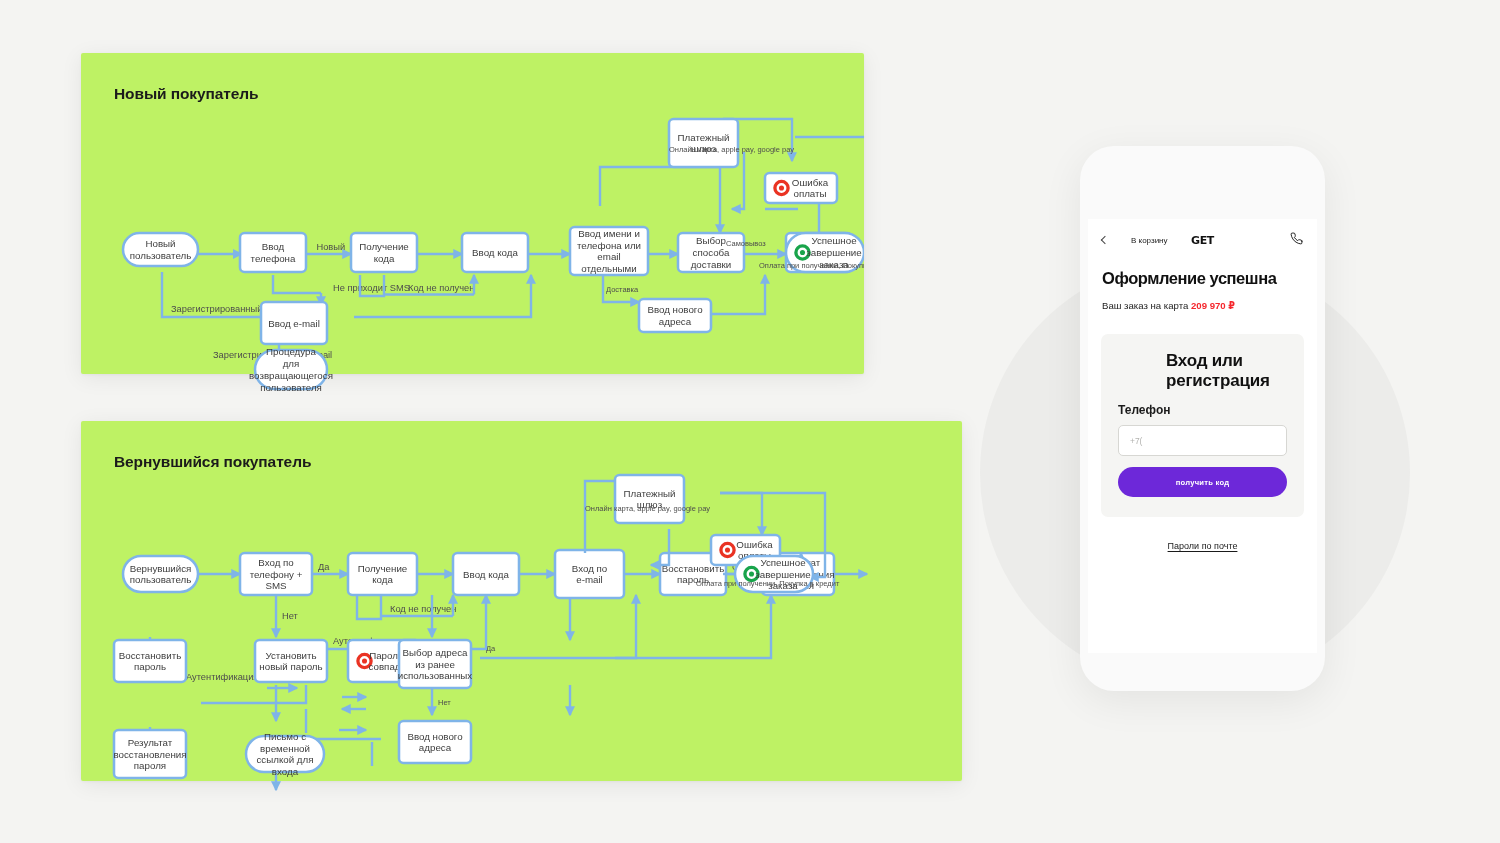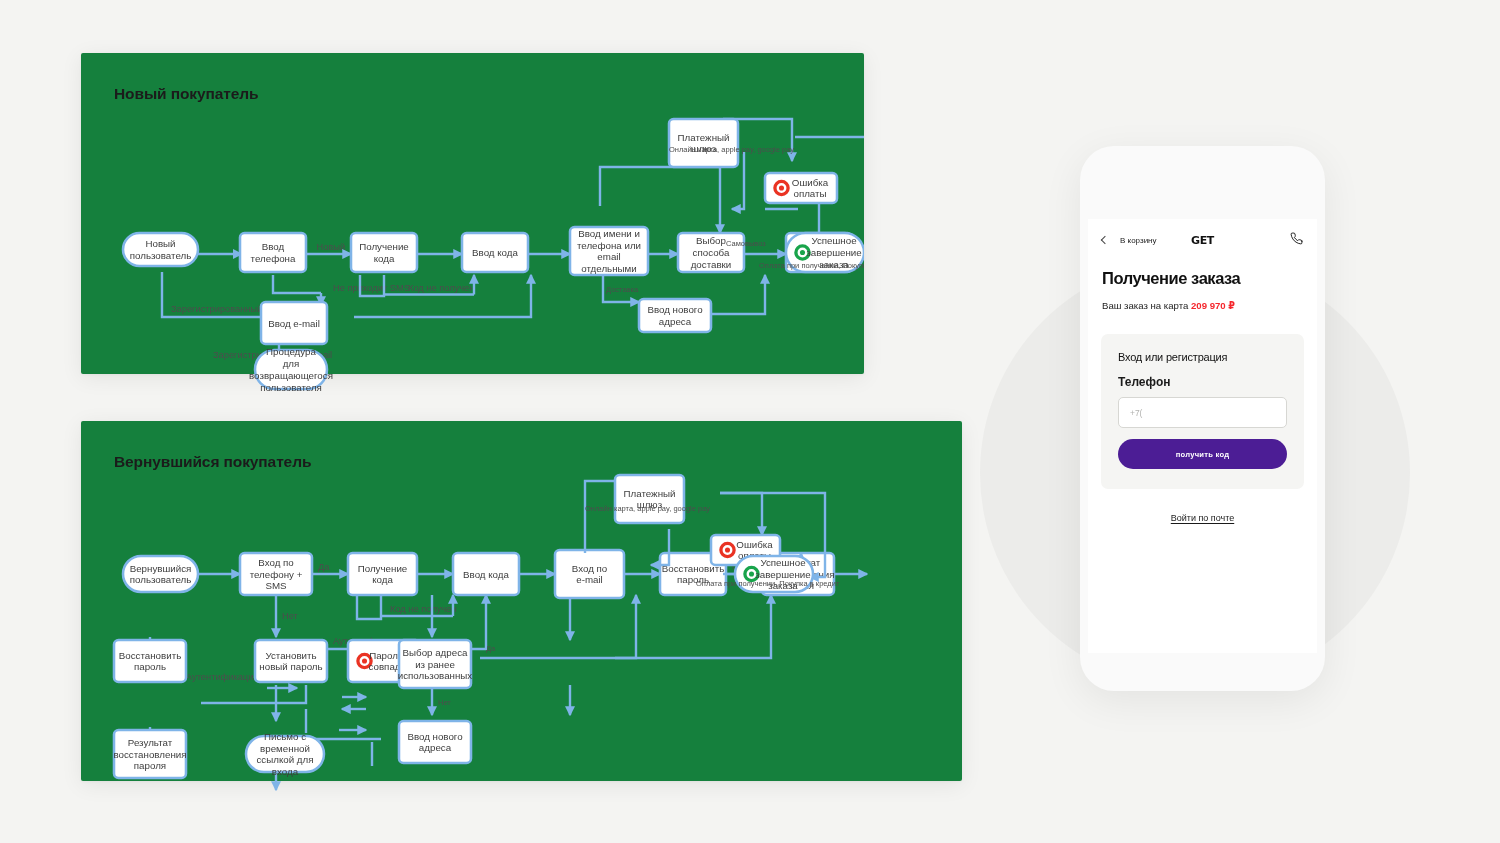--- a/index.html
+++ b/index.html
@@ -6,21 +6,21 @@
   body{
     width:1500px;height:843px;overflow:hidden;
     background:#f4f4f2;
     font-family:"Liberation Sans","DejaVu Sans",sans-serif;
     color:#1d1d1d;
   }
   .stage{position:relative;width:1500px;height:843px;}
 
   
   .flowcard{
-    position:absolute;background:#15803d;border-radius:2px;
+    position:absolute;background:#bef264;border-radius:2px;
     box-shadow:0 4px 22px rgba(0,0,0,.07), 0 1px 3px rgba(0,0,0,.04);
   }
   #card-new{left:81px;top:53px;width:783px;height:321px;}
   #card-returning{left:81px;top:421px;width:881px;height:360px;}
   .flow-title{
     position:absolute;left:33px;top:32px;
     font-size:15.5px;font-weight:700;letter-spacing:-.1px;color:#1b1b1b;
   }
   .flow-canvas{position:absolute;inset:0;}
   .flow-canvas svg{position:absolute;left:0;top:0;overflow:visible;}
@@ -37,44 +37,44 @@
     box-shadow:0 10px 40px rgba(0,0,0,.07);
   }
   .phone-screen{
     position:absolute;left:1088px;top:219px;width:229px;height:434px;
     background:#ffffff;overflow:hidden;
   }
   .ph-topbar{
     position:relative;height:42px;display:flex;align-items:center;
     padding:0 14px;
   }
-  .back-link{display:flex;align-items:center;gap:12px;font-size:8px;color:#222;}
+  .back-link{display:flex;align-items:center;gap:23px;font-size:8px;color:#222;}
   .chev{display:inline-block;width:5px;height:5px;border-left:1.1px solid #444;border-bottom:1.1px solid #444;transform:rotate(45deg);}
   .brand{
     position:absolute;left:0;right:0;text-align:center;
     font-size:11px;font-weight:800;letter-spacing:-.4px;color:#111;
     font-family:"DejaVu Sans",sans-serif;pointer-events:none;
   }
   .phone-icon{margin-left:auto;display:block;}
   .ph-h1{margin:8px 0 0 14px;font-size:16.5px;font-weight:700;letter-spacing:-.45px;color:#111;}
   .ph-sub{margin:12px 0 0 14px;font-size:9.6px;color:#1d1d1d;}
   .ph-sub b{color:#f5262c;font-weight:700;text-align:center;}
   .login-card{
     margin:23px 13px 0 13px;background:#f5f5f3;border-radius:7px;
     padding:17px 17px 20px 17px;
   }
-  .lc-title{font-size:11px;font-weight:400;color:#111;letter-spacing:-.2px;}
+  .lc-title{font-size:17px;font-weight:700;color:#111;letter-spacing:-.2px;margin-left:48px;}
   .lc-label{margin-top:12px;font-size:12px;font-weight:700;color:#1b1b1b;}
   .lc-input{
     margin-top:8px;height:29px;background:#fff;border:1px solid #d7d7d3;
     border-radius:5px;display:flex;align-items:center;padding:0 11px;
     font-size:8.4px;color:#b3b3b0;
   }
   .lc-btn{
-    margin-top:11px;height:30px;background:#4c1d95;border-radius:17px;
+    margin-top:11px;height:30px;background:#6d28d9;border-radius:17px;
     display:flex;align-items:center;justify-content:center;
     font-size:7.6px;font-weight:600;color:#fff;letter-spacing:.25px;
   }
   .email-link{
     margin-top:24px;text-align:center;font-size:9px;color:#1a1a1a;
     text-decoration:underline;text-underline-offset:2px;
   }
 </style>
 </head>
 <body>
@@ -387,31 +387,31 @@
         <span>В корзину</span>
       </div>
       <div class="brand">GET</div>
       <span class="phone-icon">
         <svg width="13" height="13" viewBox="0 0 24 24" fill="none" stroke="#111" stroke-width="1.7" stroke-linecap="round" stroke-linejoin="round">
           <path d="M22 16.9v3a2 2 0 0 1-2.2 2 19.8 19.8 0 0 1-8.6-3.1 19.5 19.5 0 0 1-6-6A19.8 19.8 0 0 1 2.1 4.2 2 2 0 0 1 4.1 2h3a2 2 0 0 1 2 1.7c.1 1 .4 1.9.7 2.8a2 2 0 0 1-.5 2.1L8.1 9.9a16 16 0 0 0 6 6l1.3-1.3a2 2 0 0 1 2.1-.4c.9.3 1.8.6 2.8.7a2 2 0 0 1 1.7 2z"></path>
         </svg>
       </span>
     </div>
 
-    <div class="ph-h1">Получение заказа</div>
+    <div class="ph-h1">Оформление успешна</div>
 
     <div class="ph-sub">
       <span>Ваш заказ на карта </span><b>209 970 ₽</b>
     </div>
 
     <div class="login-card">
       <div class="lc-title">Вход или регистрация</div>
       <div class="lc-label">Телефон</div>
       <div class="lc-input">
         <span>+7(</span>
       </div>
       <div class="lc-btn">получить код</div>
     </div>
 
-    <div class="email-link">Войти по почте</div>
+    <div class="email-link">Пароли по почте</div>
   </div>
 
 </div>
 
 </body></html>

